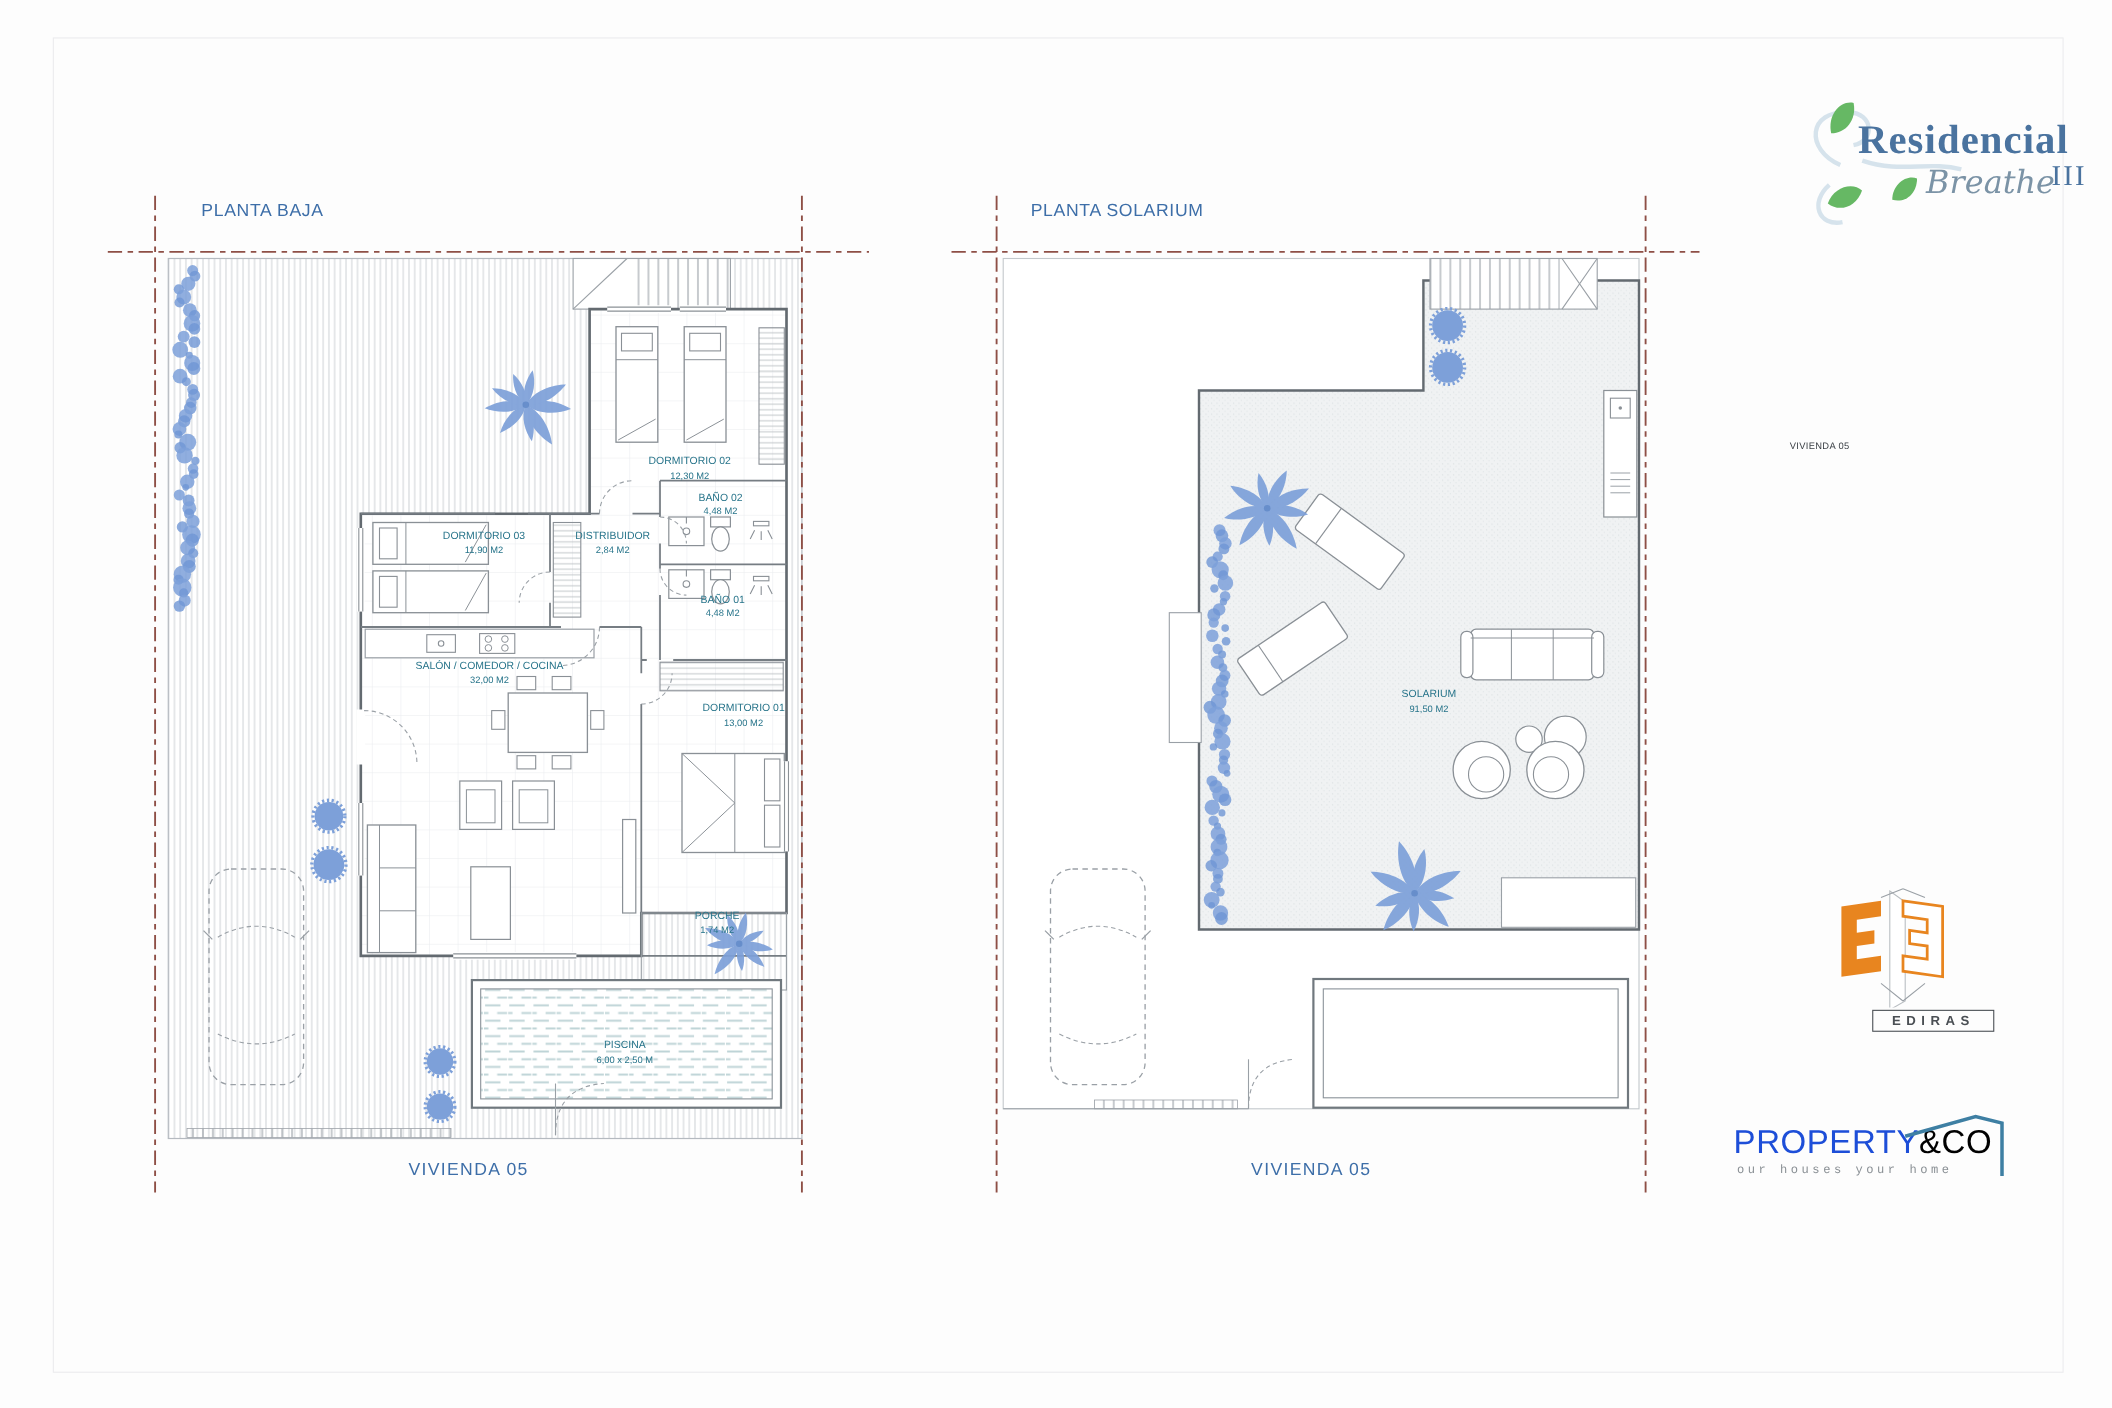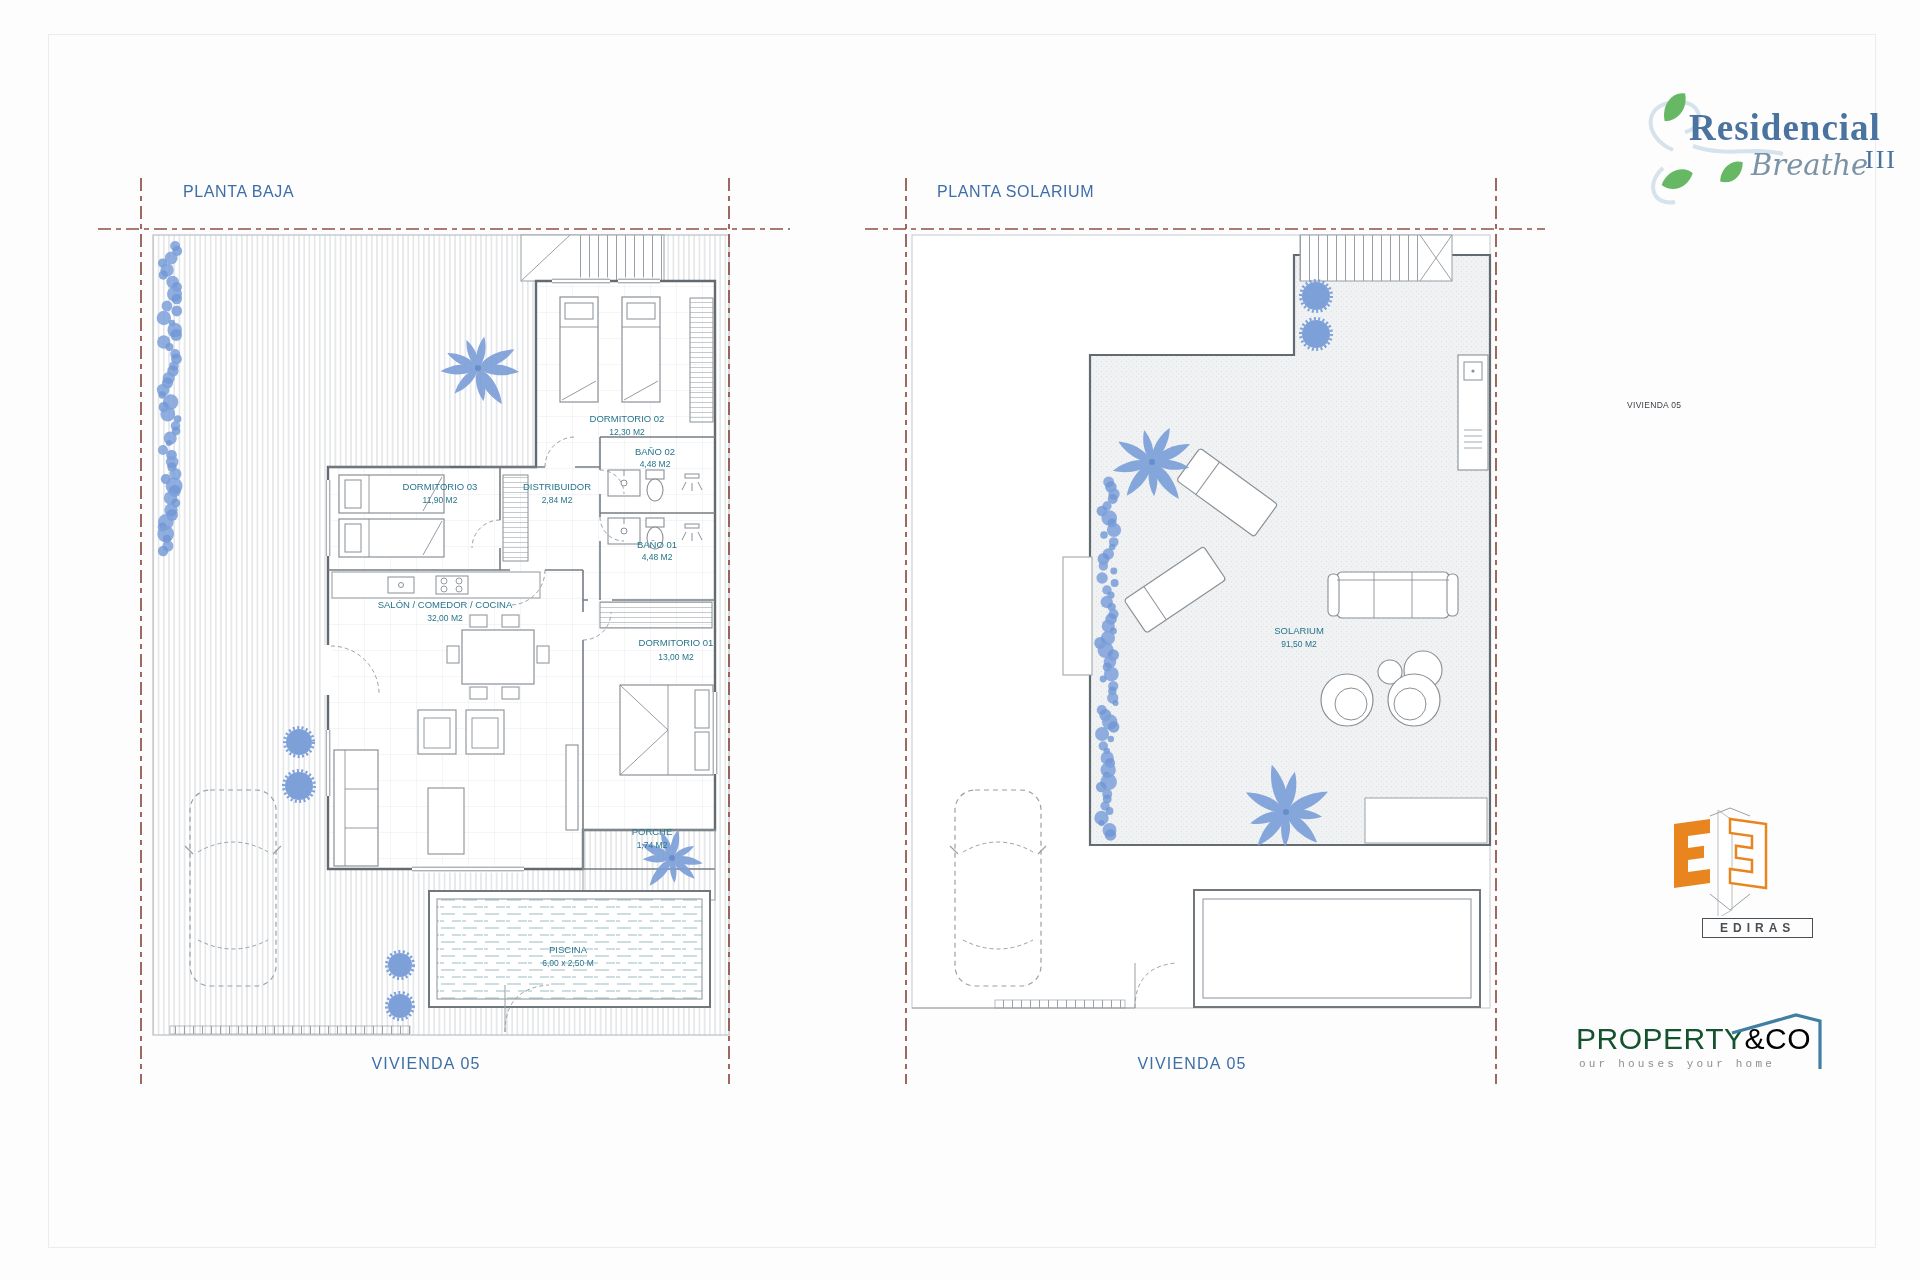--- a/index.html
+++ b/index.html
@@ -27,21 +27,21 @@
   .brand .numeral{position:absolute;left:232px;top:57px;font-family:"Liberation Serif",serif;
        font-size:26px;color:#4a739f;letter-spacing:2px;}
   .brand svg{position:absolute;left:0;top:0;}
   
   .ediras{position:absolute;left:1660px;top:804px;width:120px;height:140px;}
   .ediras .box{position:absolute;left:14px;top:114px;border:1px solid #4a4f54;
        padding:2px 17px;font-size:12px;font-weight:bold;color:#4a4f54;letter-spacing:5px;margin-left:28px;}
   
   .property{position:absolute;left:1576px;top:1022px;width:250px;height:80px;}
   .property .row{position:relative;font-size:30px;letter-spacing:.5px;white-space:nowrap;}
-  .property .dark{color:#14532d;}
+  .property .dark{color:#1d4ed8;}
   .property .blue{color:#000000;}
   .property .tagline{font-size:11px;color:#8a9095;letter-spacing:3.2px;margin:2px 0 0 3px;font-family:Liberation Mono, monospace;}
   .property svg{position:absolute;right:-12px;top:-15px;}
 </style>
 </head>
 <body>
 
 <div class="sheet-frame"></div>
 
 <svg id="plan-svg" width="1920" height="1280" viewBox="0 0 1920 1280">

